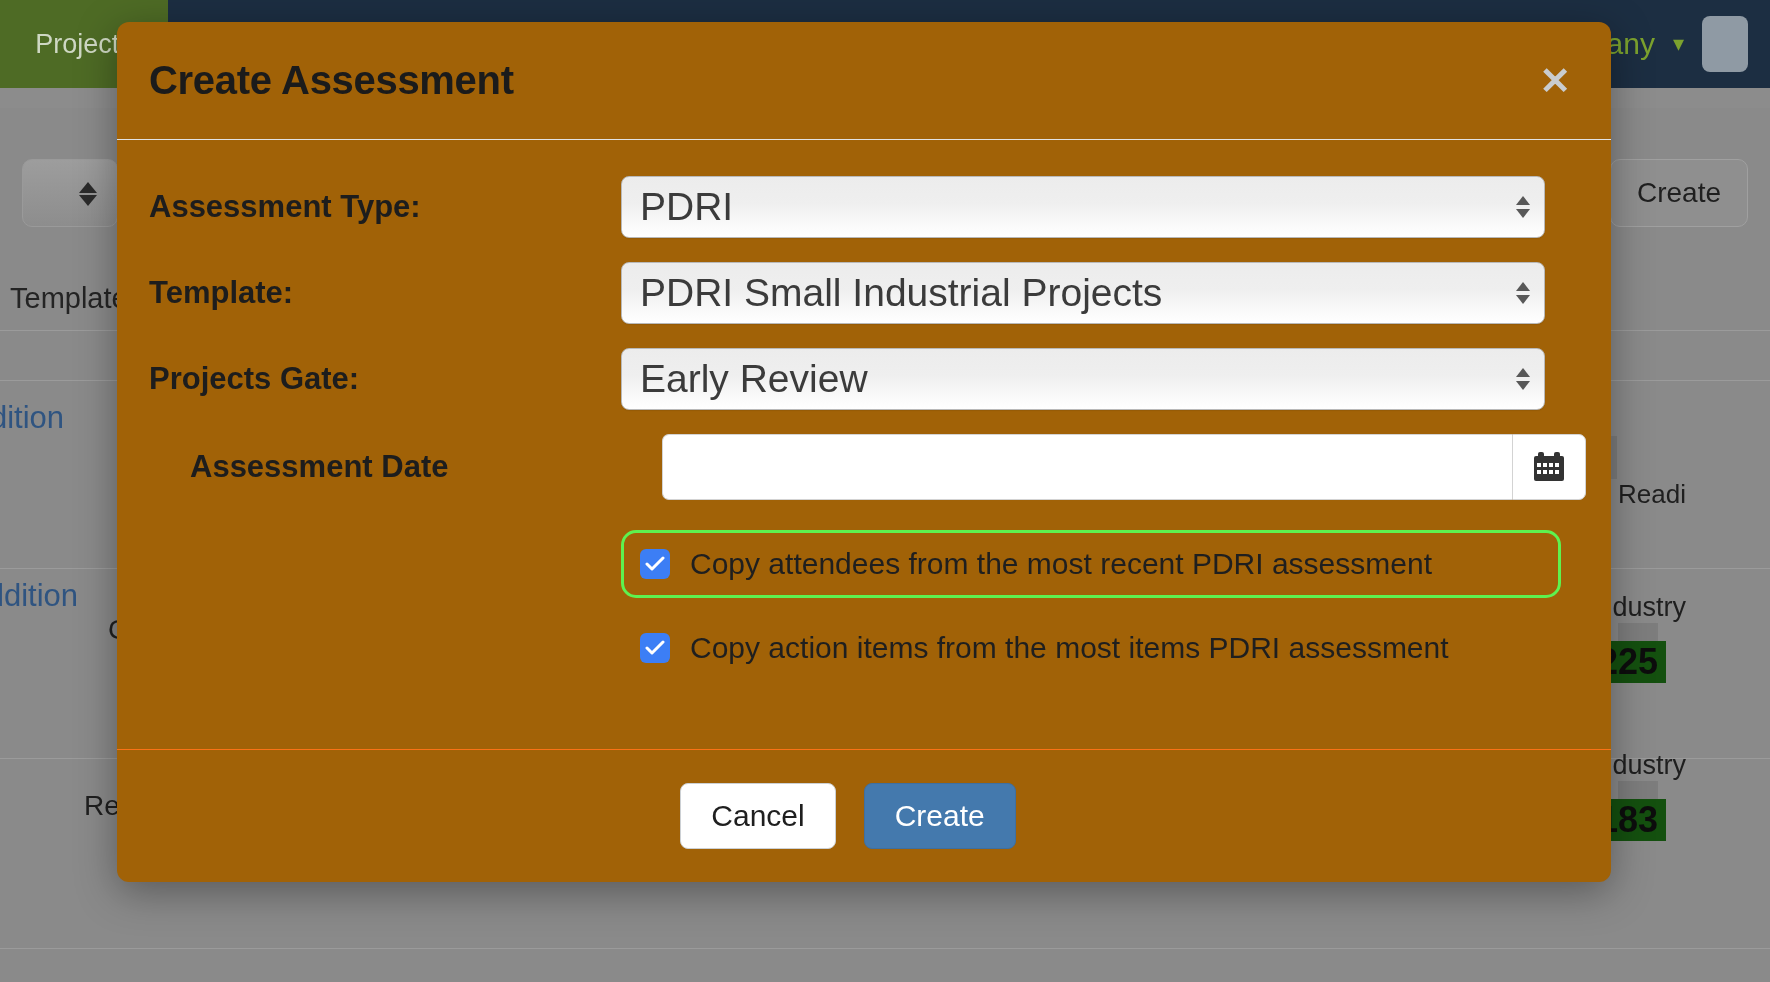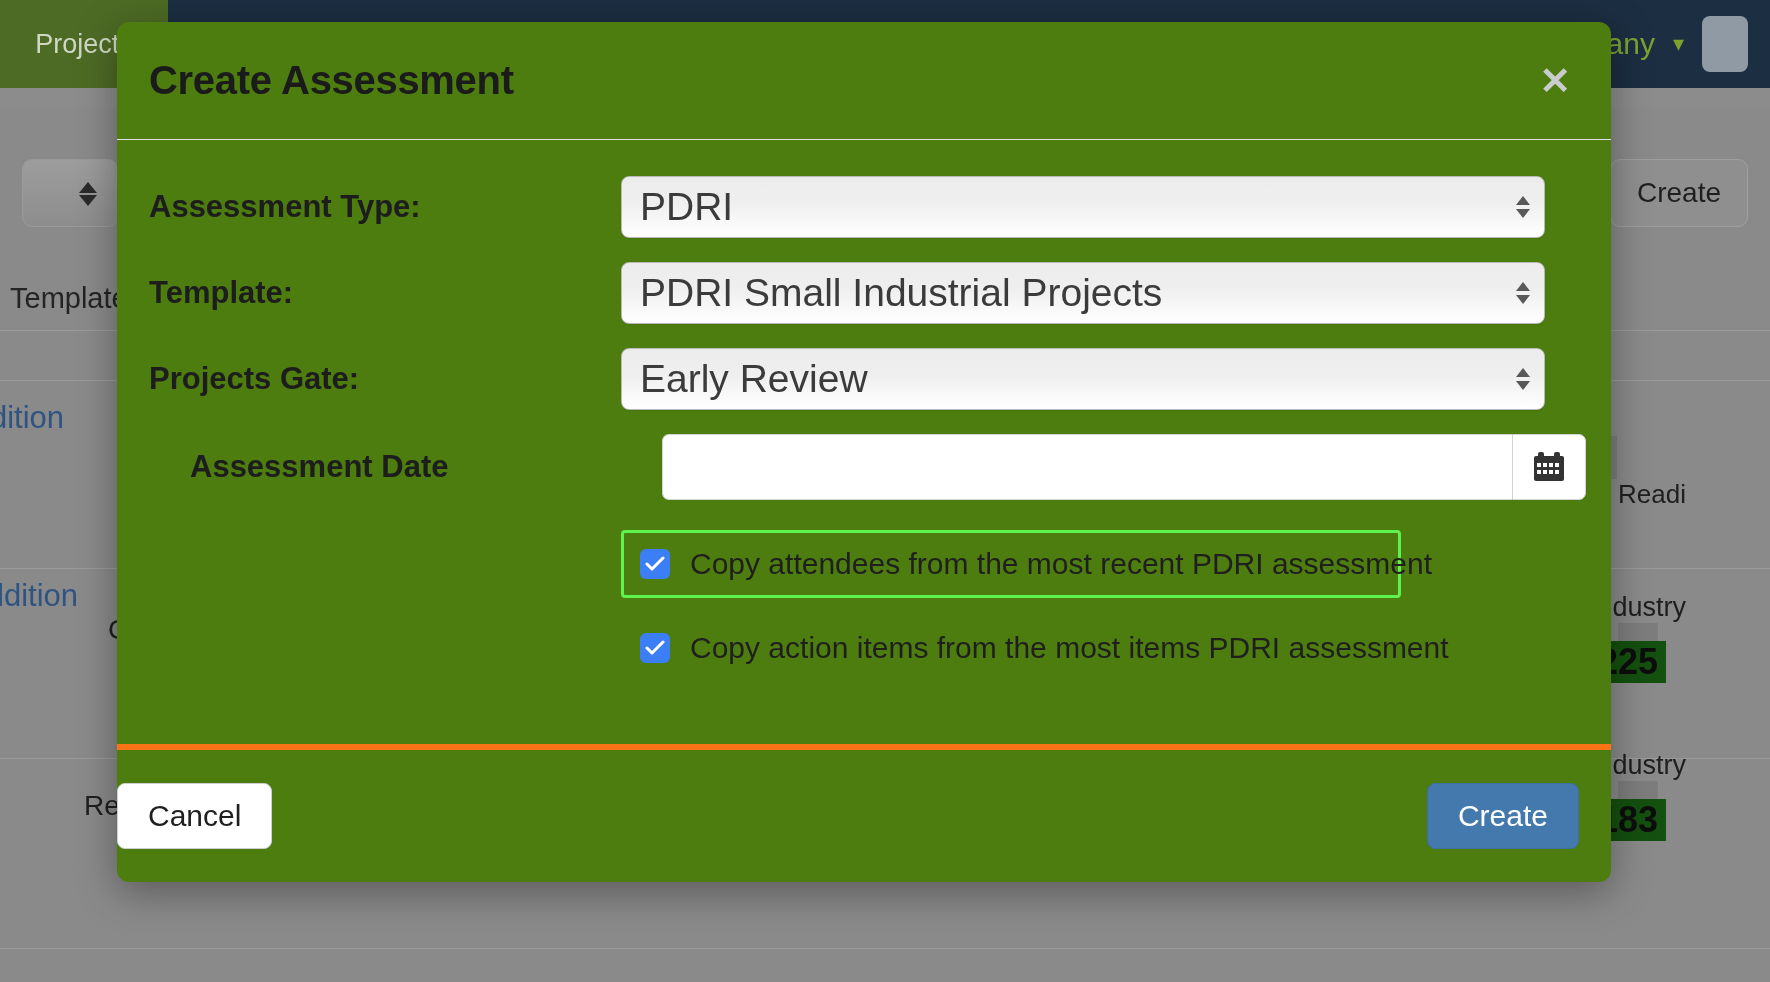--- a/index.html
+++ b/index.html
@@ -241,21 +241,21 @@
     padding: 0 8px;
   }
 
   
   #modal {
     position: absolute;
     left: 117px;
     top: 22px;
     width: 1494px;
     height: 860px;
-    background: #4d7c0f;
+    background: #a16207;
     border-radius: 12px;
     box-shadow: 0 10px 40px rgba(0,0,0,0.35);
     overflow: hidden;
     display: flex;
     flex-direction: column;
   }
 
   #modal-header {
     height: 118px;
     border-bottom: 1px solid #e2e2e2;
@@ -278,21 +278,21 @@
     color: #c9ccce;
     line-height: 1;
     cursor: pointer;
     padding: 6px 12px;
     font-weight: bold;
   }
 
   #modal-body {
     flex: 1 1 auto;
     padding: 36px 32px 10px 32px;
-    border-bottom: 6px solid #f97316;
+    border-bottom: 1px solid #f97316;
   }
 
   .form-row {
     display: flex;
     align-items: center;
     margin-bottom: 24px;
   }
 
   .form-label {
     width: 472px;
@@ -383,22 +383,22 @@
     justify-content: center;
     cursor: pointer;
   }
 
   .check-row {
     display: flex;
     align-items: center;
     margin-left: 472px;
     padding: 14px 16px;
     border: 3px solid transparent;
-    border-radius: 4px;
-    width: 780px;
+    border-radius: 15px;
+    width: 940px;
   }
 
   .check-row.highlighted {
     border-color: #5ef24f;
   }
 
   .cbx {
     width: 30px;
     height: 30px;
     flex: 0 0 30px;
@@ -416,21 +416,21 @@
     font-size: 30px;
     color: #1f1f1f;
     white-space: nowrap;
   }
 
   #modal-footer {
     height: 132px;
     flex: 0 0 auto;
     display: flex;
     align-items: center;
-    justify-content: space-between;
+    justify-content: center;
     padding-right: 32px;
     gap: 28px;
   }
 
   #cancel-button {
     height: 66px;
     min-width: 150px;
     padding: 0 30px;
     border: 1px solid #ccd0d4;
     border-radius: 8px;

